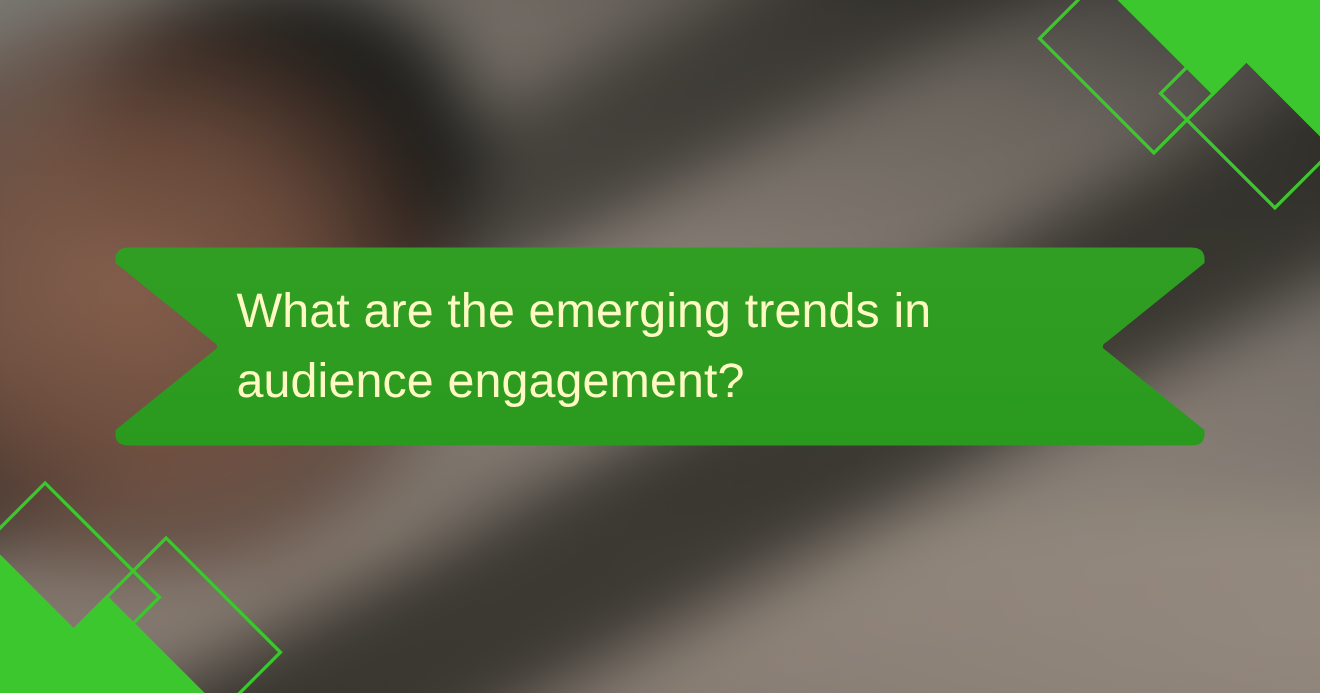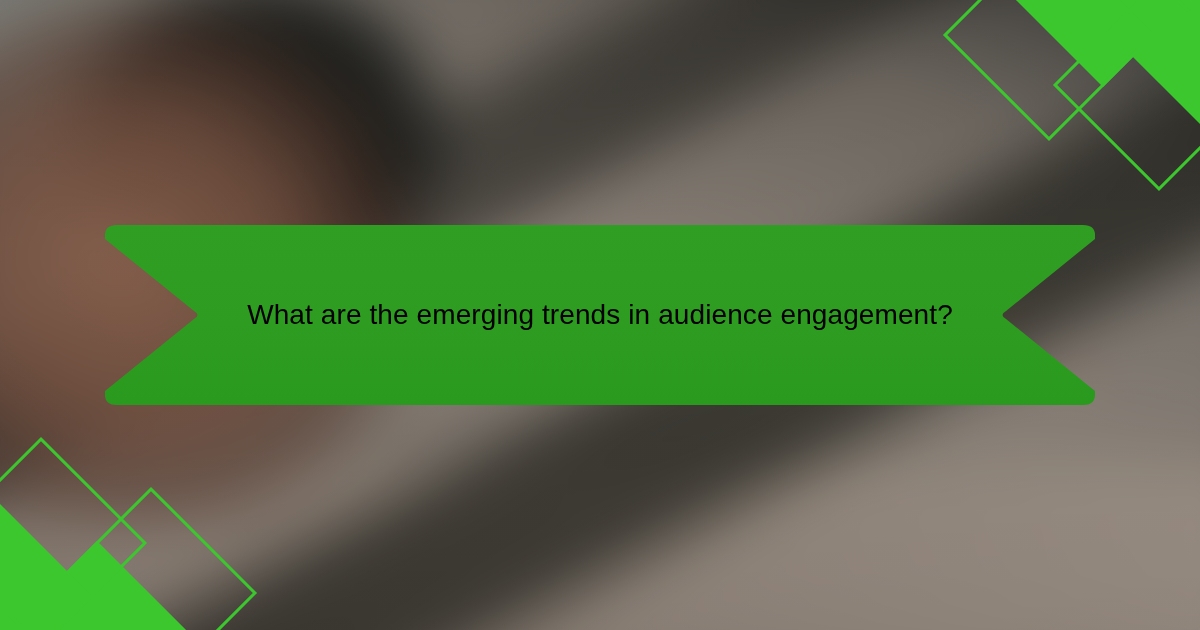--- a/index.html
+++ b/index.html
@@ -133,22 +133,22 @@
     position:absolute;
     left:105px; top:225px;
     width:990px; height:180px;
   }
   #banner svg { display:block; width:100%; height:100%; overflow:visible; }
   #banner-text {
     position:absolute; inset:0;
     display:flex; flex-direction:column;
     align-items:center; justify-content:center;
     padding:0 110px;
-    color:#000000;
-    font-size:28px;
+    color:#fef9c3;
+    font-size:44px;
     line-height:1.45;
     font-weight:400;
     letter-spacing:.1px;
     white-space:pre-wrap;
   }
 </style>
 </head>
 <body>
 
 <div id="stage">

